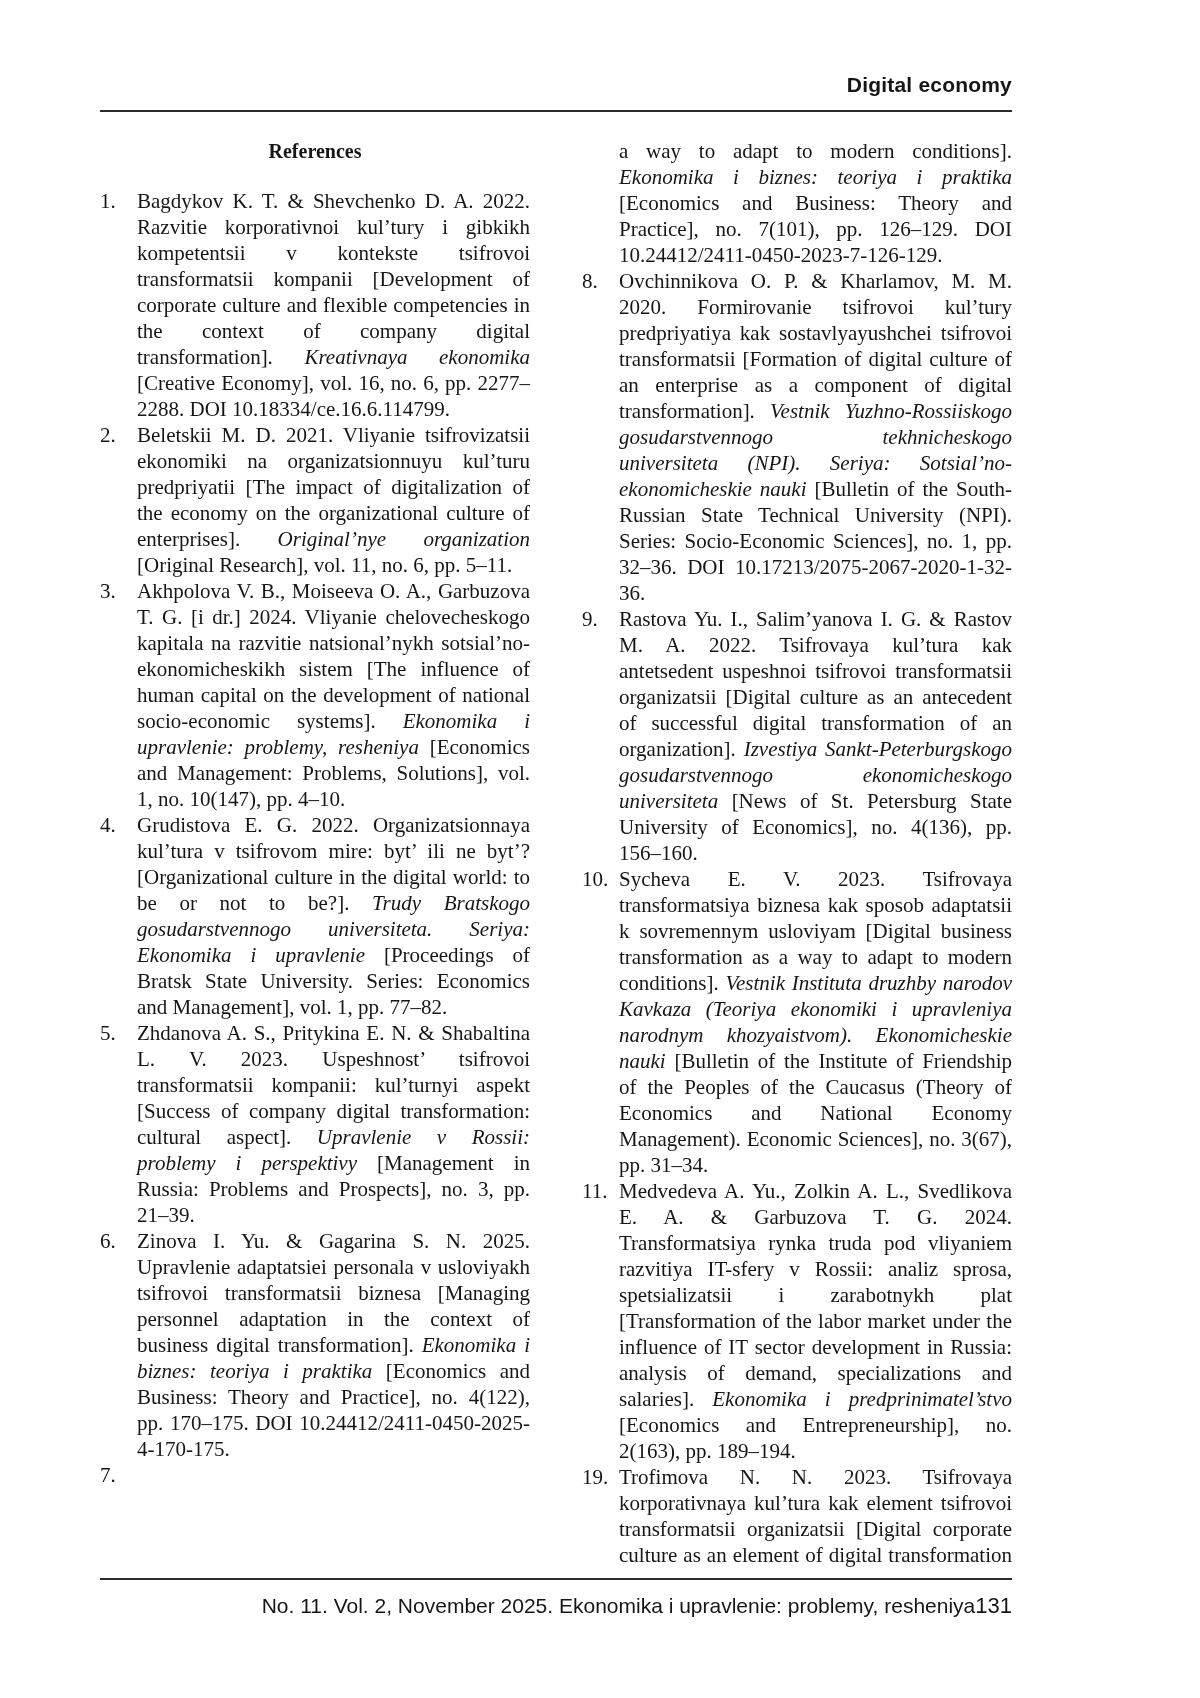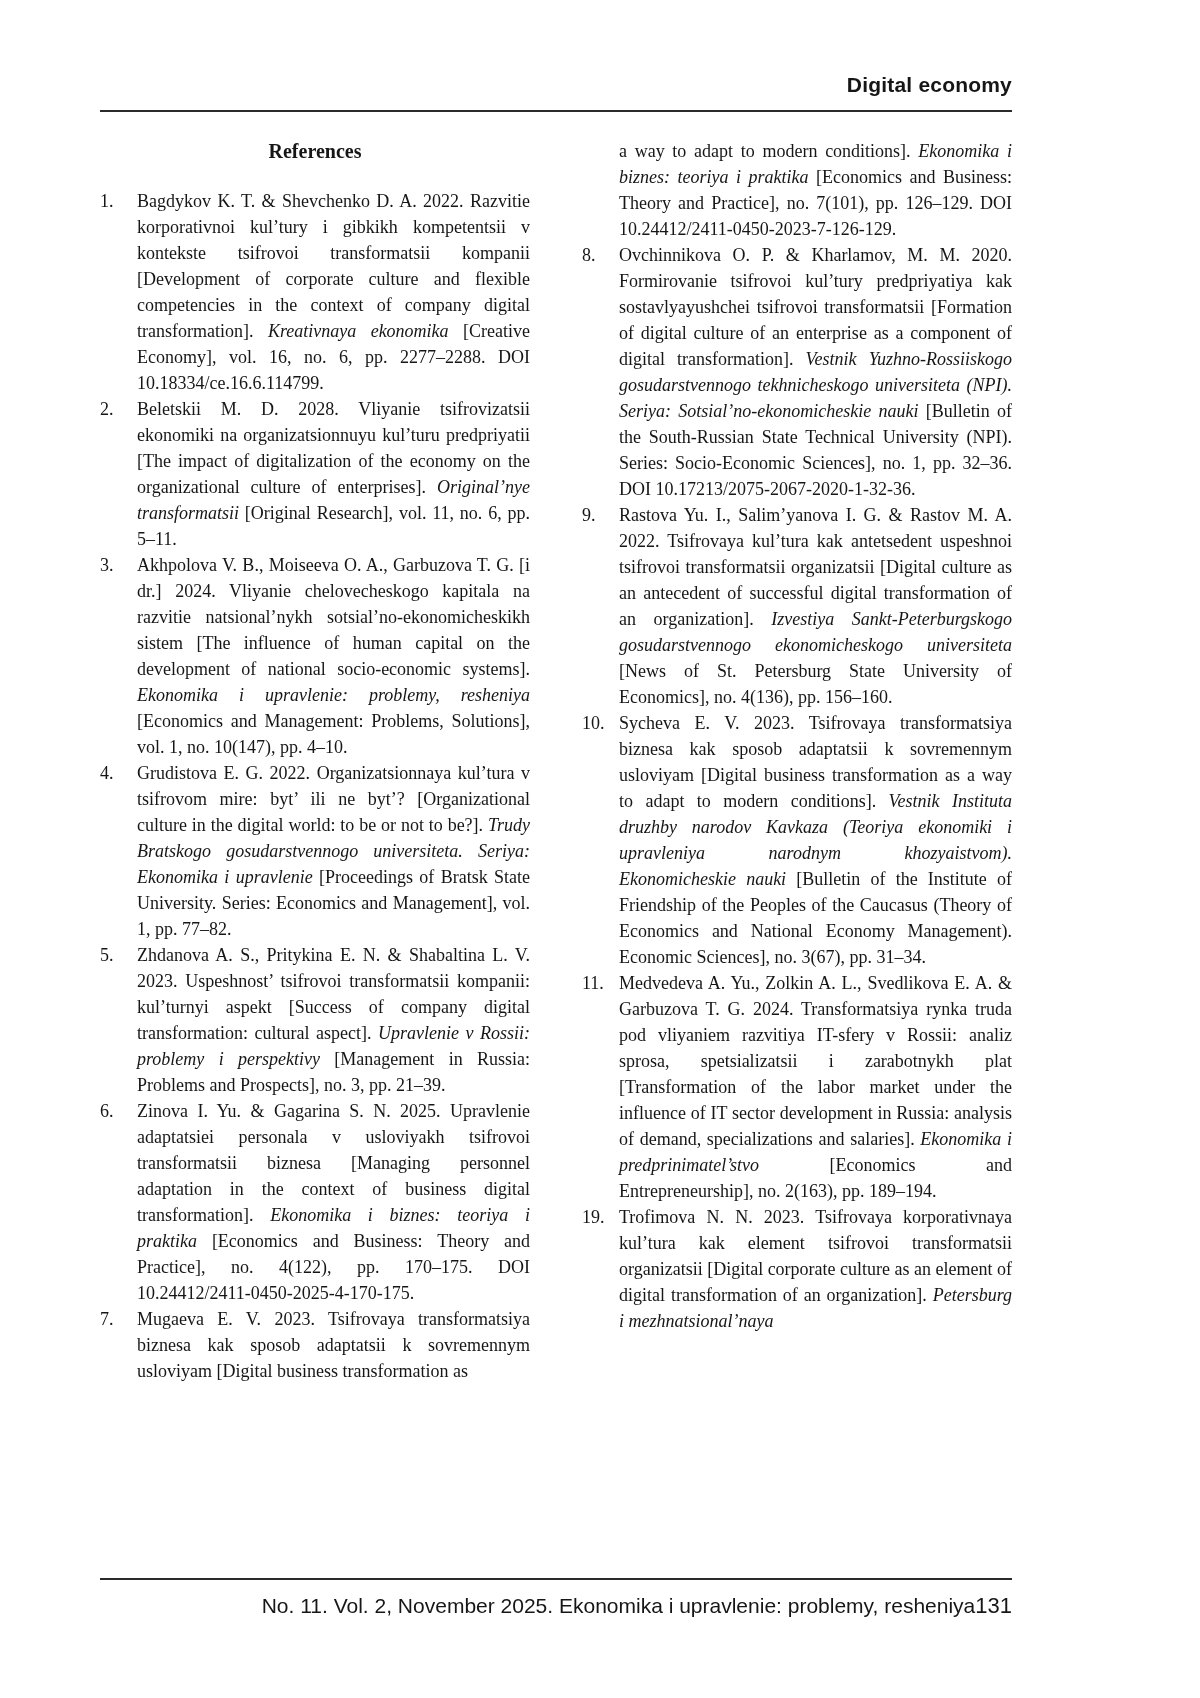--- a/index.html
+++ b/index.html
@@ -45,21 +45,21 @@
     font-size: 20px;
     font-weight: 700;
     text-align: center;
     line-height: 26px;
     margin: 0 0 24px 0;
   }
   .ref {
     position: relative;
     padding-left: 37px;
     text-align: justify;
-    font-size: 18px;
+    font-size: 21px;
     line-height: 26px;
     hyphens: auto;
     -webkit-hyphens: auto;
   }
   .ref-num {
     position: absolute;
     left: 0;
     top: 0;
   }
   .italic { font-style: italic; }
@@ -94,26 +94,26 @@
   <header>
     <div class="running-title">Digital economy</div>
     <hr class="head-rule">
   </header>
 
   <main class="content">
     <div class="col">
       <h2 class="refs-title">References</h2>
       <div class="ref-list">
           <div class="ref"><span class="ref-num">1.</span><span>Bagdykov K. T. &amp; Shevchenko D. A. 2022. Razvitie korporativnoi kul’tury i gibkikh kompetentsii v kontekste tsifrovoi transformatsii kompanii [Development of corporate culture and flexible competencies in the context of company digital transformation]. </span><span class="italic">Kreativnaya ekonomika</span><span> [Creative Economy], vol. 16, no. 6, pp. 2277–2288. DOI 10.18334/ce.16.6.114799.</span></div>
-          <div class="ref"><span class="ref-num">2.</span><span>Beletskii M. D. 2028. Vliyanie tsifrovizatsii ekonomiki na organizatsionnuyu kul’turu predpriyatii [The impact of digitalization of the economy on the organizational culture of enterprises]. </span><span class="italic">Original’nye transformatsii</span><span> [Original Research], vol. 11, no. 6, pp. 5–11.</span></div>
+          <div class="ref"><span class="ref-num">2.</span><span>Beletskii M. D. 2021. Vliyanie tsifrovizatsii ekonomiki na organizatsionnuyu kul’turu predpriyatii [The impact of digitalization of the economy on the organizational culture of enterprises]. </span><span class="italic">Original’nye organization</span><span> [Original Research], vol. 11, no. 6, pp. 5–11.</span></div>
           <div class="ref"><span class="ref-num">3.</span><span>Akhpolova V. B., Moiseeva O. A., Garbuzova T. G. [i dr.] 2024. Vliyanie chelovecheskogo kapitala na razvitie natsional’nykh sotsial’no-ekonomicheskikh sistem [The influence of human capital on the development of national socio-economic systems]. </span><span class="italic">Ekonomika i upravlenie: problemy, resheniya</span><span> [Economics and Management: Problems, Solutions], vol. 1, no. 10(147), pp. 4–10.</span></div>
           <div class="ref"><span class="ref-num">4.</span><span>Grudistova E. G. 2022. Organizatsionnaya kul’tura v tsifrovom mire: byt’ ili ne byt’? [Organizational culture in the digital world: to be or not to be?]. </span><span class="italic">Trudy Bratskogo gosudarstvennogo universiteta. Seriya: Ekonomika i upravlenie</span><span> [Proceedings of Bratsk State University. Series: Economics and Management], vol. 1, pp. 77–82.</span></div>
           <div class="ref"><span class="ref-num">5.</span><span>Zhdanova A. S., Pritykina E. N. &amp; Shabaltina L. V. 2023. Uspeshnost’ tsifrovoi transformatsii kompanii: kul’turnyi aspekt [Success of company digital transformation: cultural aspect]. </span><span class="italic">Upravlenie v Rossii: problemy i perspektivy</span><span> [Management in Russia: Problems and Prospects], no. 3, pp. 21–39.</span></div>
           <div class="ref"><span class="ref-num">6.</span><span>Zinova I. Yu. &amp; Gagarina S. N. 2025. Upravlenie adaptatsiei personala v usloviyakh tsifrovoi transformatsii biznesa [Managing personnel adaptation in the context of business digital transformation]. </span><span class="italic">Ekonomika i biznes: teoriya i praktika</span><span> [Economics and Business: Theory and Practice], no. 4(122), pp. 170–175. DOI 10.24412/2411-0450-2025-4-170-175.</span></div>
-          <div class="ref"><span class="ref-num">7.</span><span>Mugaeva E. V. 2023. Tsifrovaya transformatsiya biznesa kak sposob adaptatsii k sovremennym usloviyam [Digital business transformation as</span></div>
+          <div class="ref"><span class="ref-num">7.</span></div>
         </div>
     </div>
     <div class="col">
       <div class="ref-list">
           <div class="ref"><span>a way to adapt to modern conditions]. </span><span class="italic">Ekonomika i biznes: teoriya i praktika</span><span> [Economics and Business: Theory and Practice], no. 7(101), pp. 126–129. DOI 10.24412/2411-0450-2023-7-126-129.</span></div>
           <div class="ref"><span class="ref-num">8.</span><span>Ovchinnikova O. P. &amp; Kharlamov, M. M. 2020. Formirovanie tsifrovoi kul’tury predpriyatiya kak sostavlyayushchei tsifrovoi transformatsii [Formation of digital culture of an enterprise as a component of digital transformation]. </span><span class="italic">Vestnik Yuzhno-Rossiiskogo gosudarstvennogo tekhnicheskogo universiteta (NPI). Seriya: Sotsial’no-ekonomicheskie nauki</span><span> [Bulletin of the South-Russian State Technical University (NPI). Series: Socio-Economic Sciences], no. 1, pp. 32–36. DOI 10.17213/2075-2067-2020-1-32-36.</span></div>
           <div class="ref"><span class="ref-num">9.</span><span>Rastova Yu. I., Salim’yanova I. G. &amp; Rastov M. A. 2022. Tsifrovaya kul’tura kak antetsedent uspeshnoi tsifrovoi transformatsii organizatsii [Digital culture as an antecedent of successful digital transformation of an organization]. </span><span class="italic">Izvestiya Sankt-Peterburgskogo gosudarstvennogo ekonomicheskogo universiteta</span><span> [News of St. Petersburg State University of Economics], no. 4(136), pp. 156–160.</span></div>
           <div class="ref"><span class="ref-num">10.</span><span>Sycheva E. V. 2023. Tsifrovaya transformatsiya biznesa kak sposob adaptatsii k sovremennym usloviyam [Digital business transformation as a way to adapt to modern conditions]. </span><span class="italic">Vestnik Instituta druzhby narodov Kavkaza (Teoriya ekonomiki i upravleniya narodnym khozyaistvom). Ekonomicheskie nauki</span><span> [Bulletin of the Institute of Friendship of the Peoples of the Caucasus (Theory of Economics and National Economy Management). Economic Sciences], no. 3(67), pp. 31–34.</span></div>
           <div class="ref"><span class="ref-num">11.</span><span>Medvedeva A. Yu., Zolkin A. L., Svedlikova E. A. &amp; Garbuzova T. G. 2024. Transformatsiya rynka truda pod vliyaniem razvitiya IT-sfery v Rossii: analiz sprosa, spetsializatsii i zarabotnykh plat [Transformation of the labor market under the influence of IT sector development in Russia: analysis of demand, specializations and salaries]. </span><span class="italic">Ekonomika i predprinimatel’stvo</span><span> [Economics and Entrepreneurship], no. 2(163), pp. 189–194.</span></div>
           <div class="ref"><span class="ref-num">19.</span><span>Trofimova N. N. 2023. Tsifrovaya korporativnaya kul’tura kak element tsifrovoi transformatsii organizatsii [Digital corporate culture as an element of digital transformation of an organization]. </span><span class="italic">Petersburg i mezhnatsional’naya</span></div>

